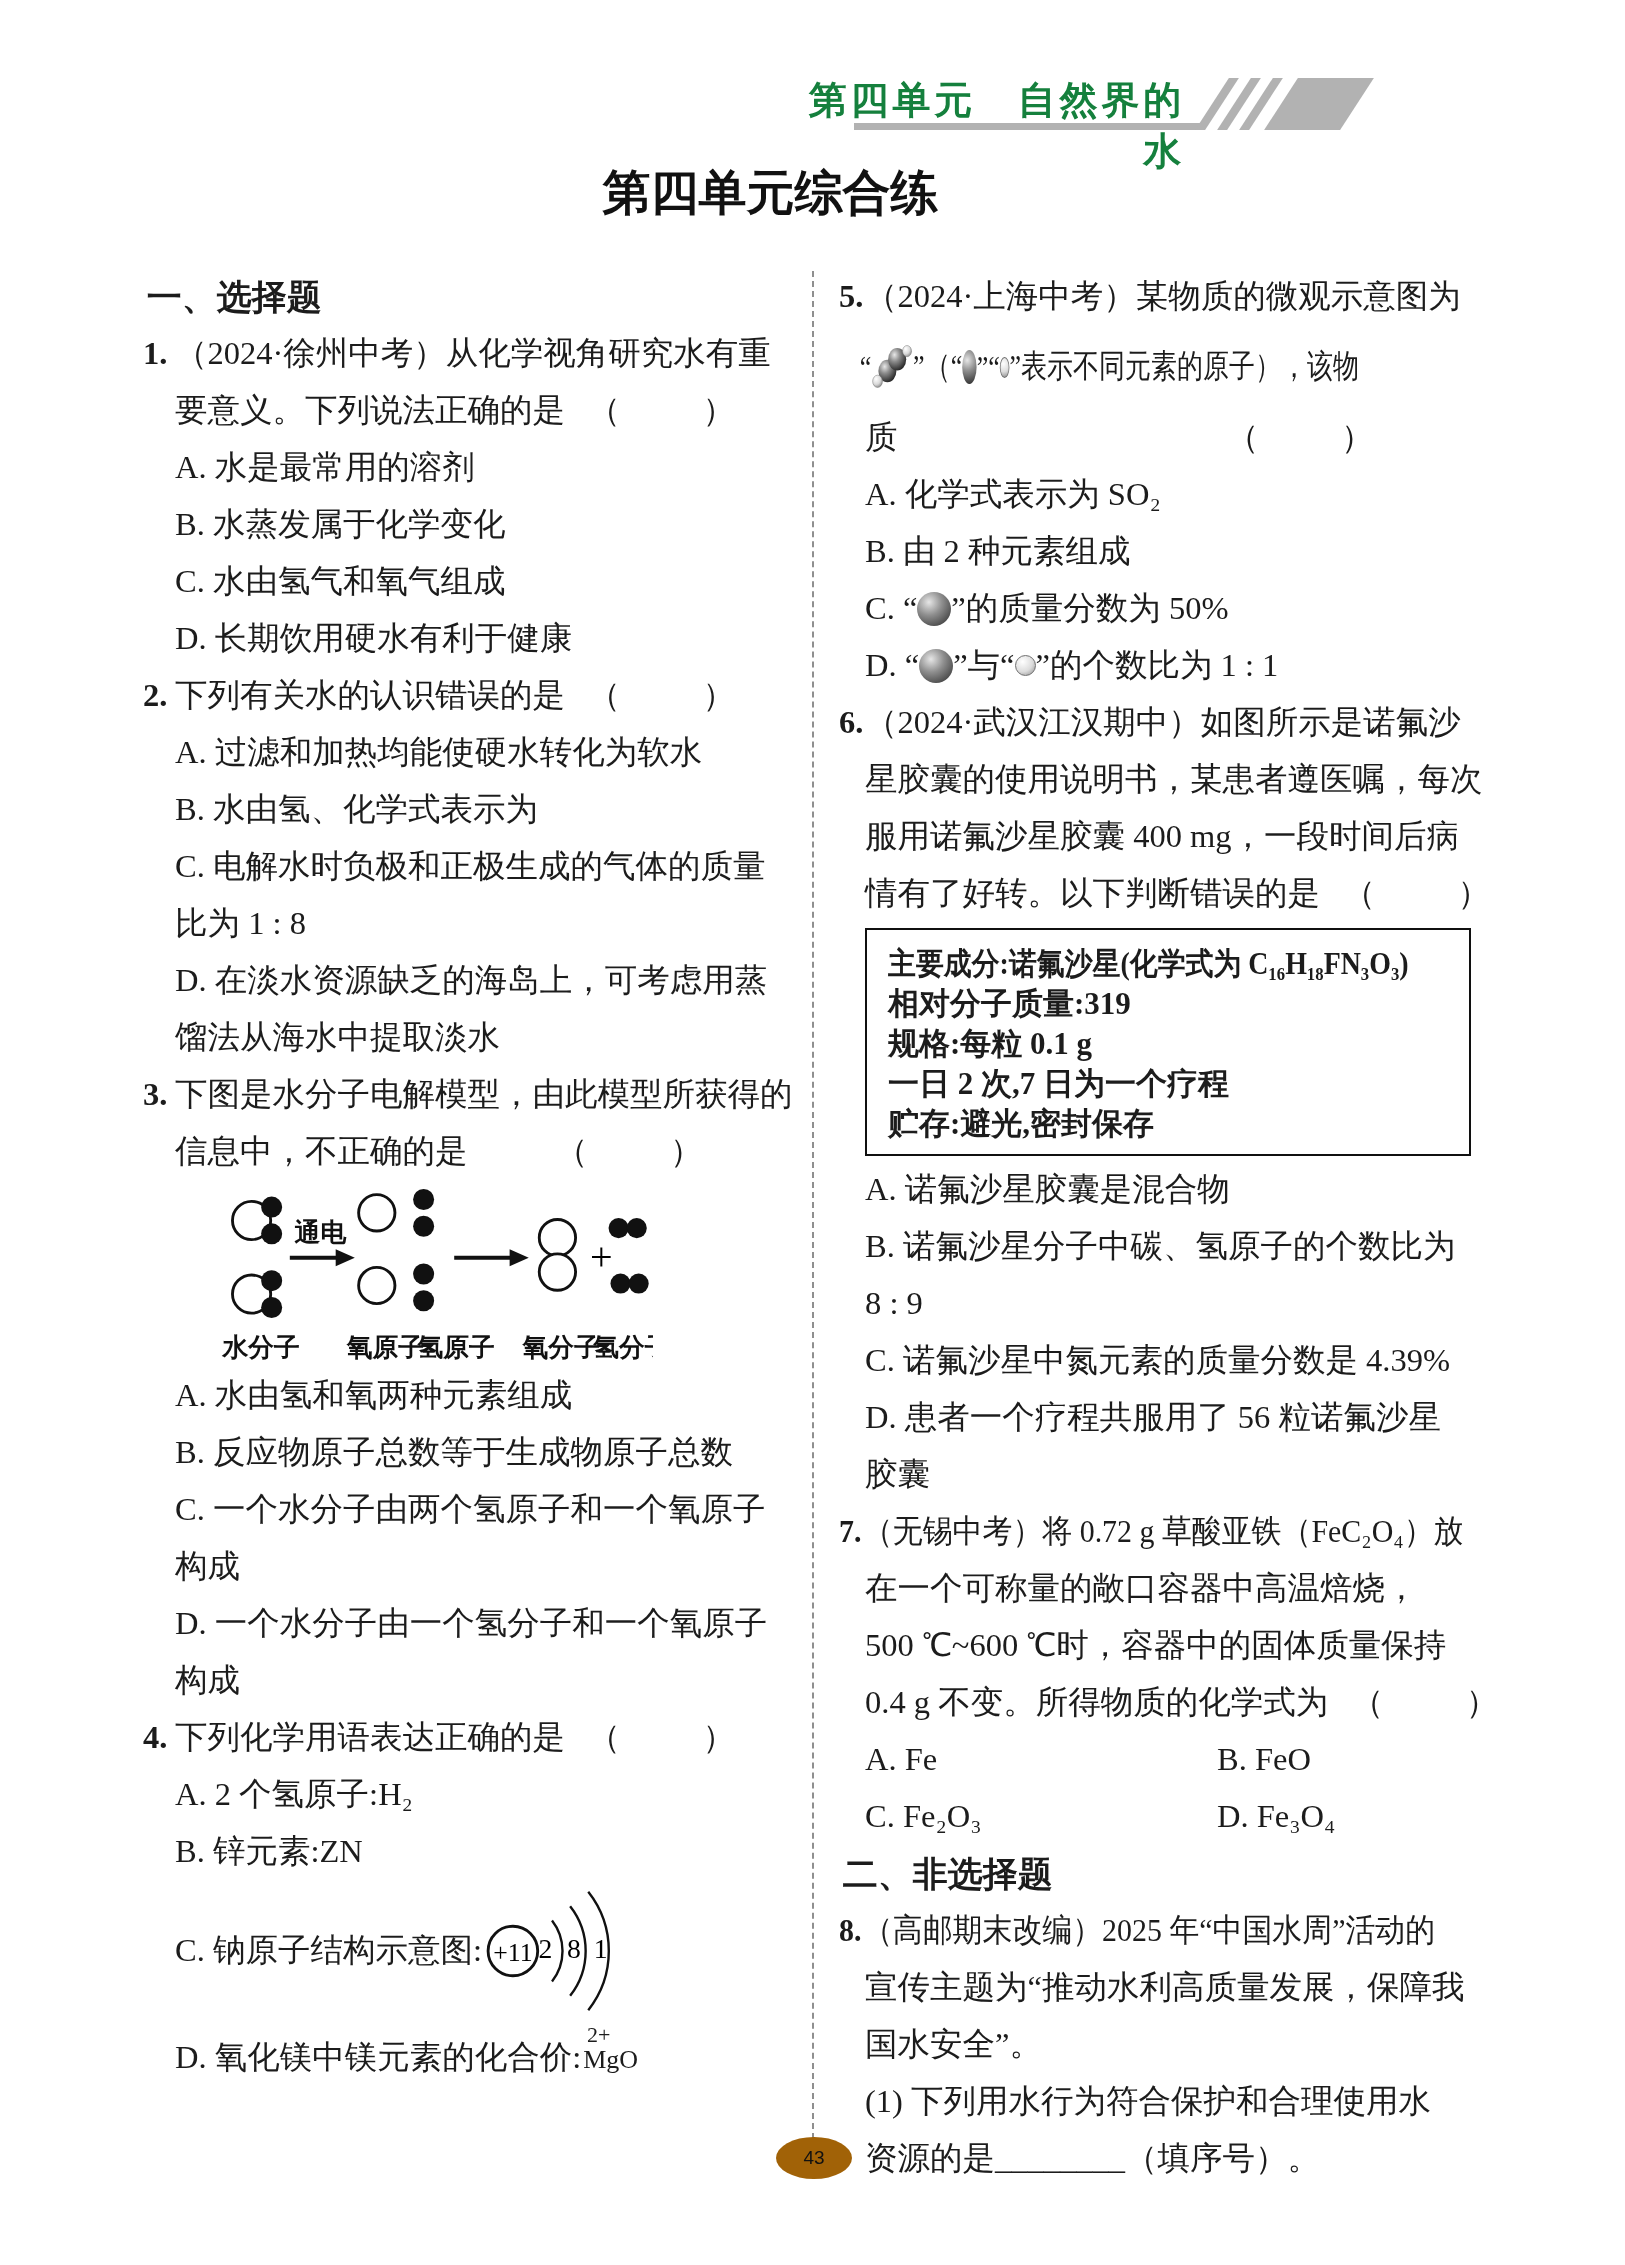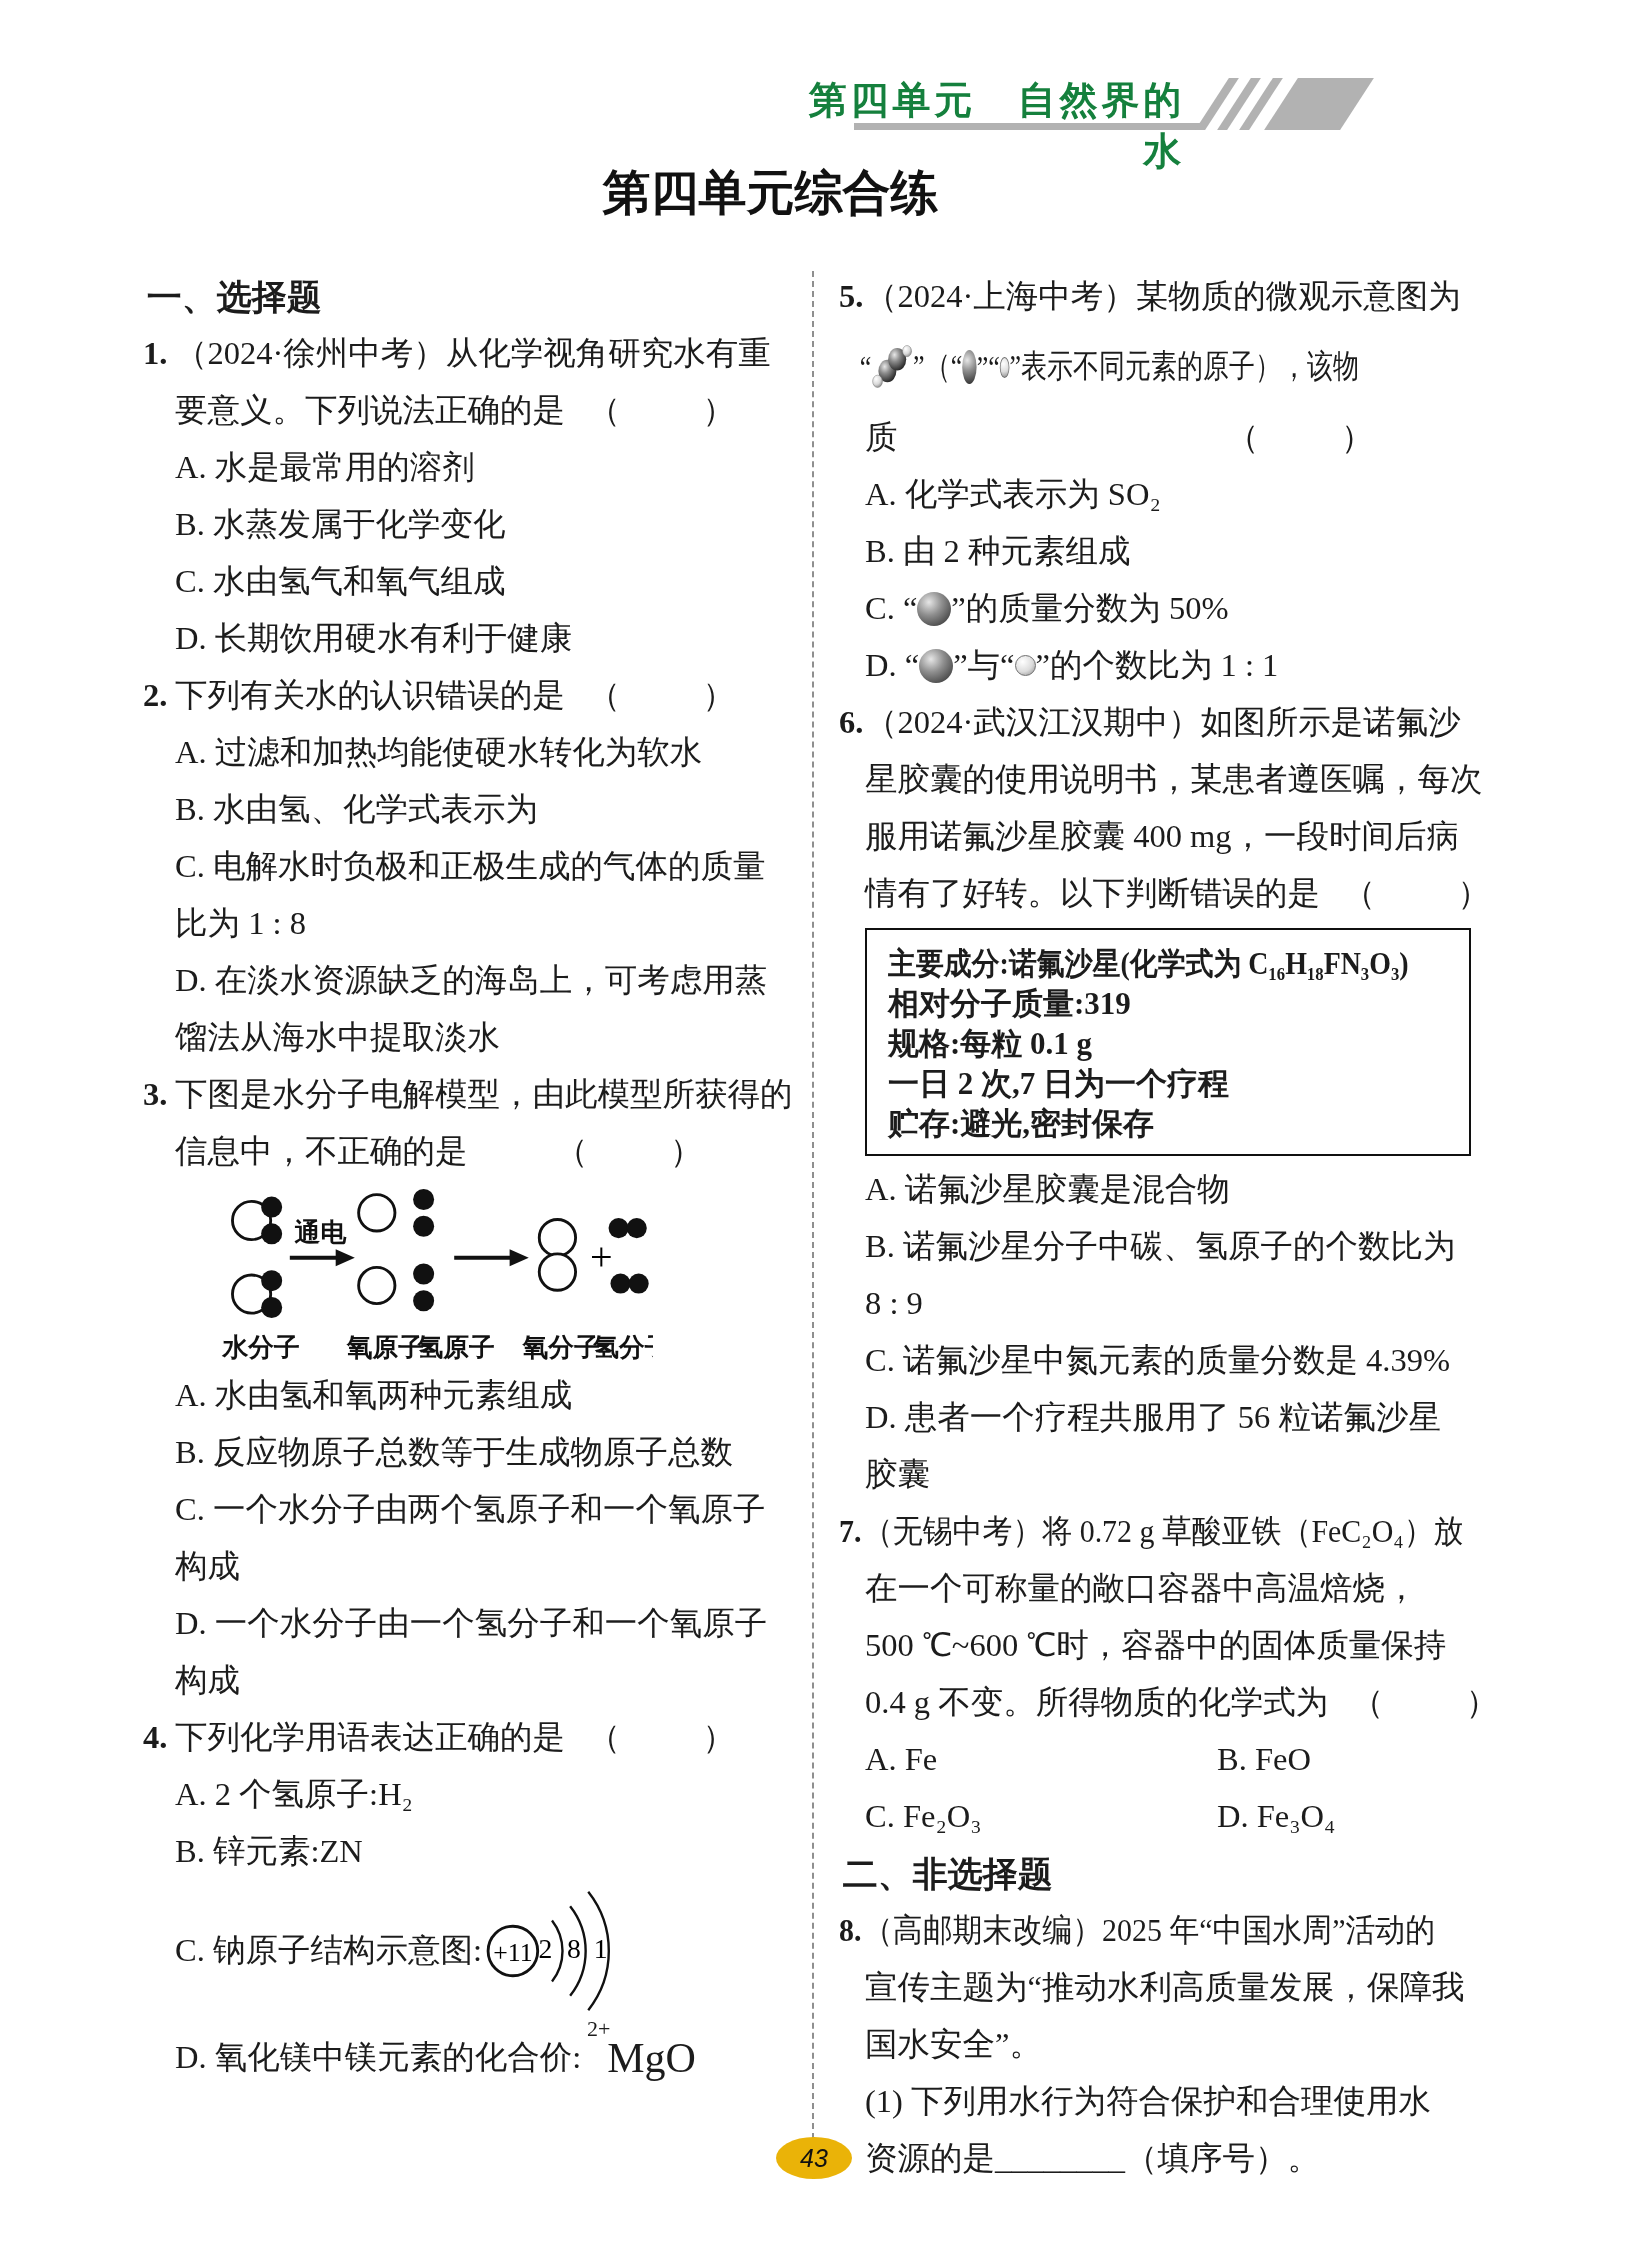--- a/index.html
+++ b/index.html
@@ -43,43 +43,43 @@
   .dia{height:187px;position:relative;}
   .dia svg{position:absolute;left:78px;top:1.9px;}
   .dlabel{font-family:"Liberation Sans",sans-serif;font-weight:bold;font-size:27px;fill:#111;}
 
   
   .ln-atom{height:122px;display:flex;align-items:center;margin-top:9.6px;white-space:nowrap;}
   .ln-mgo{height:92px;display:flex;align-items:center;white-space:nowrap;}
   .col-left .ln-atom,.col-left .ln-mgo{padding-left:32px;}
   .mgo-wrap{position:relative;display:inline-block;margin-left:1.9px;}
   .mgo-chg{position:absolute;left:3.8px;top:-15.3px;font-size:22px;line-height:22px;}
-  .mgo-f{font-size:42px;margin-left:24px;}
+  .mgo-f{font-size:26px;}
 
   
   .ln-mol{height:84px;display:flex;align-items:center;white-space:nowrap;}
   .col-right .ln-mol{padding-left:26px;}
   .sph-b{display:inline-block;width:34px;height:34px;border-radius:50%;vertical-align:-6.7px;
          background:radial-gradient(circle at 35% 30%, #e6e6e6 0%, #8f8f8f 40%, #262626 100%);}
   .sph-s{display:inline-block;width:19px;height:19px;border-radius:50%;vertical-align:0px;
          background:radial-gradient(circle at 35% 30%, #ffffff 0%, #dcdcdc 55%, #8a8a8a 100%);
          border:1px solid #6f6f6f;}
 
   
   .medbox{box-sizing:border-box;margin:5.7px 0 5.7px 26px;width:606px;height:228px;
           border:2.9px solid #101010;padding:14.3px 0 0 21px;font-size:31px;font-weight:bold;}
   .medbox .bl{height:40px;line-height:40px;white-space:nowrap;}
 
   
   .optcell{display:inline-block;width:352px;}
 
   
-  .pnum{position:absolute;left:776px;top:2137px;width:76px;height:42px;background:#eab308;
+  .pnum{position:absolute;left:776px;top:2137px;width:76px;height:42px;background:#a16207;
         border-radius:50%;text-align:center;line-height:42px;
-        font-family:"Liberation Sans",sans-serif;font-size:25px;color:#111;font-style:italic;}
+        font-family:"Liberation Sans",sans-serif;font-size:19px;color:#111;}
 </style>
 </head>
 <body>
 
 <div class="page">
 
   <div class="hdr-text">第四单元　自然界的水</div>
   <div class="hdr-rule"></div>
   <div class="hdr-slash hs1"></div>
   <div class="hdr-slash hs2"></div>

